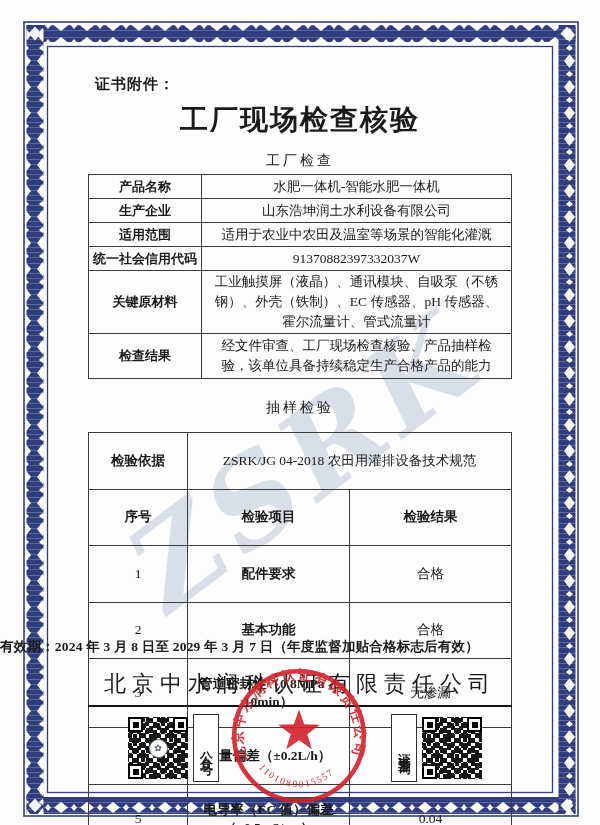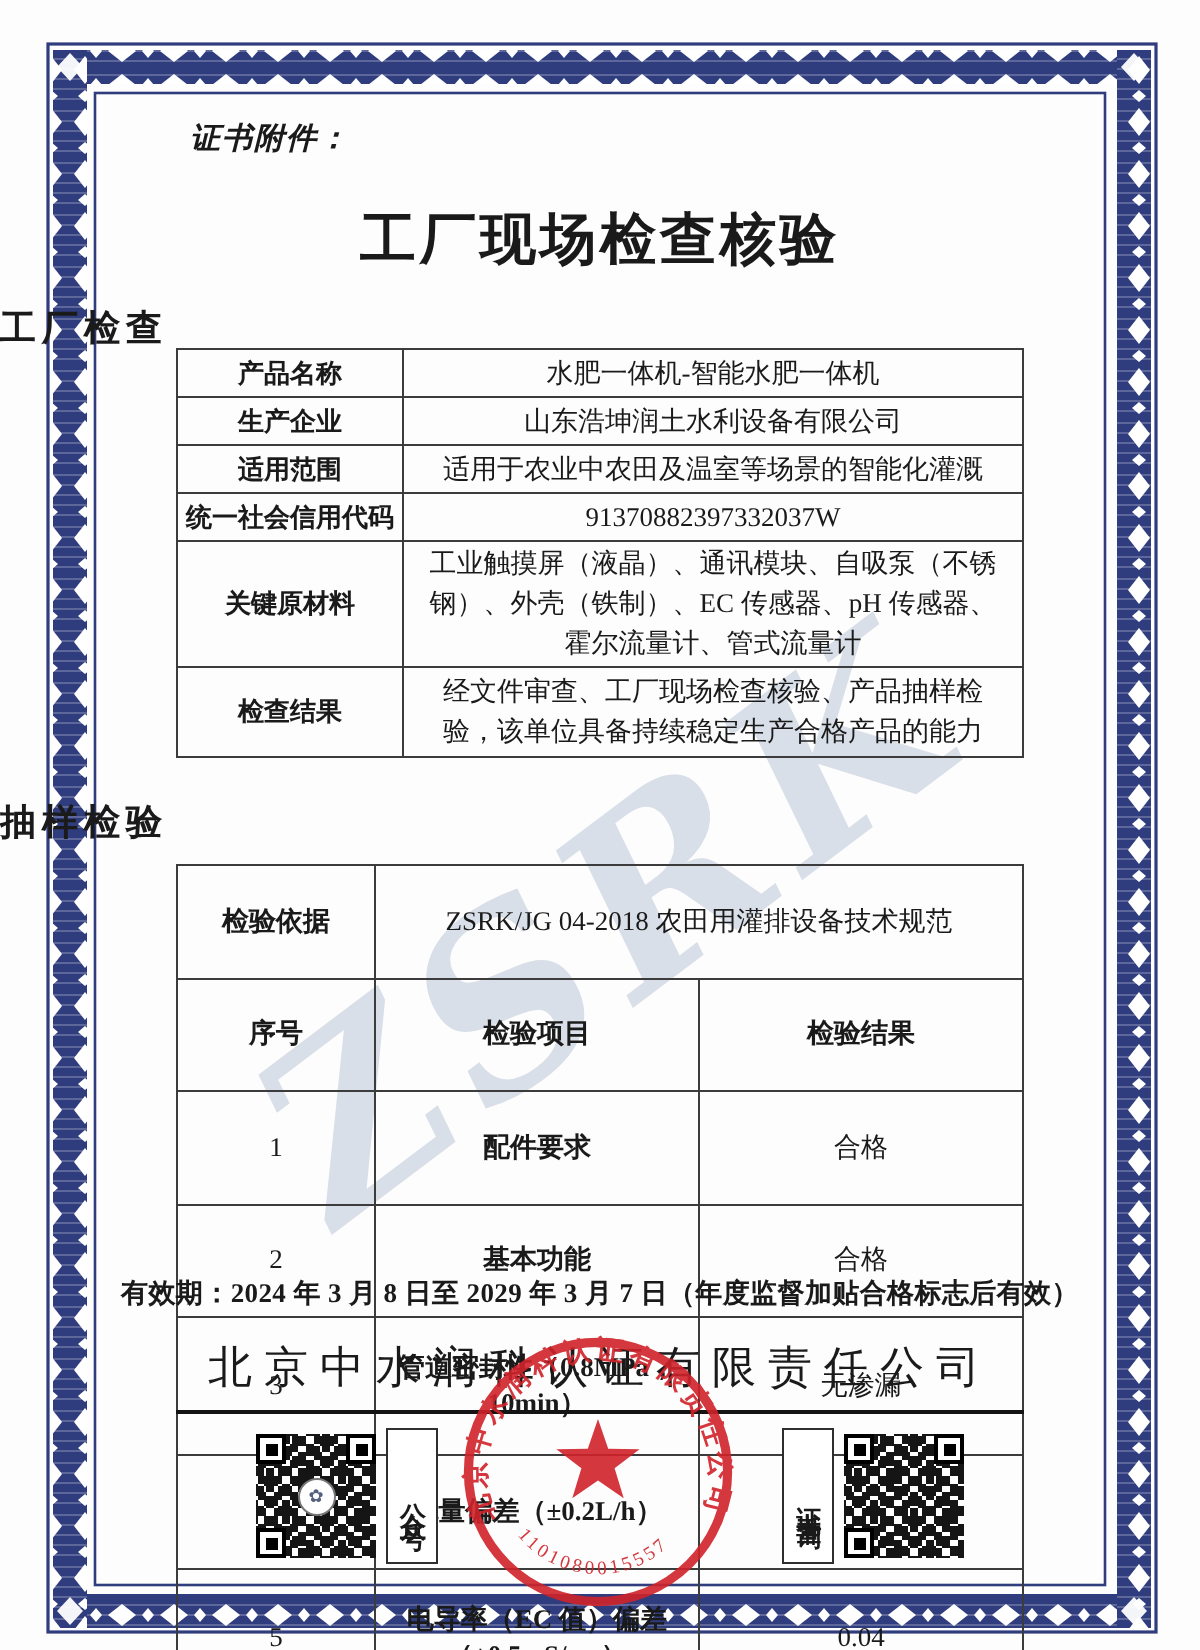--- a/index.html
+++ b/index.html
@@ -10,39 +10,39 @@
   .frame{position:absolute;left:0;top:0;z-index:0;}
   .watermark{
     position:absolute;left:88px;top:328px;width:434px;height:264px;z-index:1;
     display:flex;align-items:center;justify-content:center;
     transform:rotate(-37deg);pointer-events:none;
     font-style:italic;font-weight:bold;font-size:118px;letter-spacing:8px;
     color:rgba(148,163,190,0.34);
     font-family:"DejaVu Serif","Liberation Serif",serif;
   }
   .content{position:absolute;inset:0;z-index:2;}
-  .attachment{position:absolute;left:95px;top:60px;font-size:15px;font-weight:bold;letter-spacing:1px;font-style:italic;}
+  .attachment{position:absolute;left:95px;top:75px;font-size:15px;font-weight:bold;letter-spacing:1px;}
   .title{position:absolute;left:0;right:0;top:101px;text-align:center;font-size:28px;font-weight:bold;letter-spacing:2px;}
-  .section-heading{position:absolute;left:0;right:0;text-align:left;font-size:18px;font-weight:bold;letter-spacing:3px;}
+  .section-heading{position:absolute;left:0;right:0;text-align:center;font-size:14px;font-weight:normal;letter-spacing:3px;}
   .h-factory{top:152px;}
   .h-sampling{top:399px;}
   table{border-collapse:collapse;table-layout:fixed;position:absolute;left:88px;width:424px;background:transparent;}
   td,th{border:1px solid #3c3c3c;font-size:13.5px;font-weight:normal;overflow:hidden;}
   .ftable{top:174px;}
   .ftable .lab{width:110px;text-align:center;font-weight:bold;padding:0 1px;font-size:13px;}
   .ftable .val{padding:1px 9px;line-height:20px;text-align:center;}
   .r24{height:24px;}
   .r45{height:45px;}
   .stable{top:432px;}
   .stable td{text-align:center;height:23.5px;padding:16px 4px;}
   .stable .c1{width:90px;}
   .stable .c2{width:229px;font-weight:bold;}
   .stable .c3{width:105px;}
   .stable .bold{font-weight:bold;}
-  .validity{position:absolute;left:0;right:0;top:638px;text-align:center;font-size:13.5px;font-weight:bold;letter-spacing:0.2px;}
+  .validity{position:absolute;left:0;right:0;top:638px;text-align:left;font-size:13.5px;font-weight:bold;letter-spacing:0.2px;}
   .company{position:absolute;left:0;right:0;top:669px;text-align:center;font-size:22px;letter-spacing:6px;}
   .rule{position:absolute;left:88px;top:705px;width:424px;border-top:2px solid #141414;}
   .qr-group{position:absolute;top:714px;display:flex;gap:2px;align-items:stretch;}
   .qr-left{left:125px;}
   .qr-right{left:391px;}
   .qr{
     position:relative;width:66px;height:68px;background-color:#fff;
     padding:3px;box-sizing:border-box;
     background-image:
       repeating-conic-gradient(#151515 0% 25%, transparent 0% 50%),

